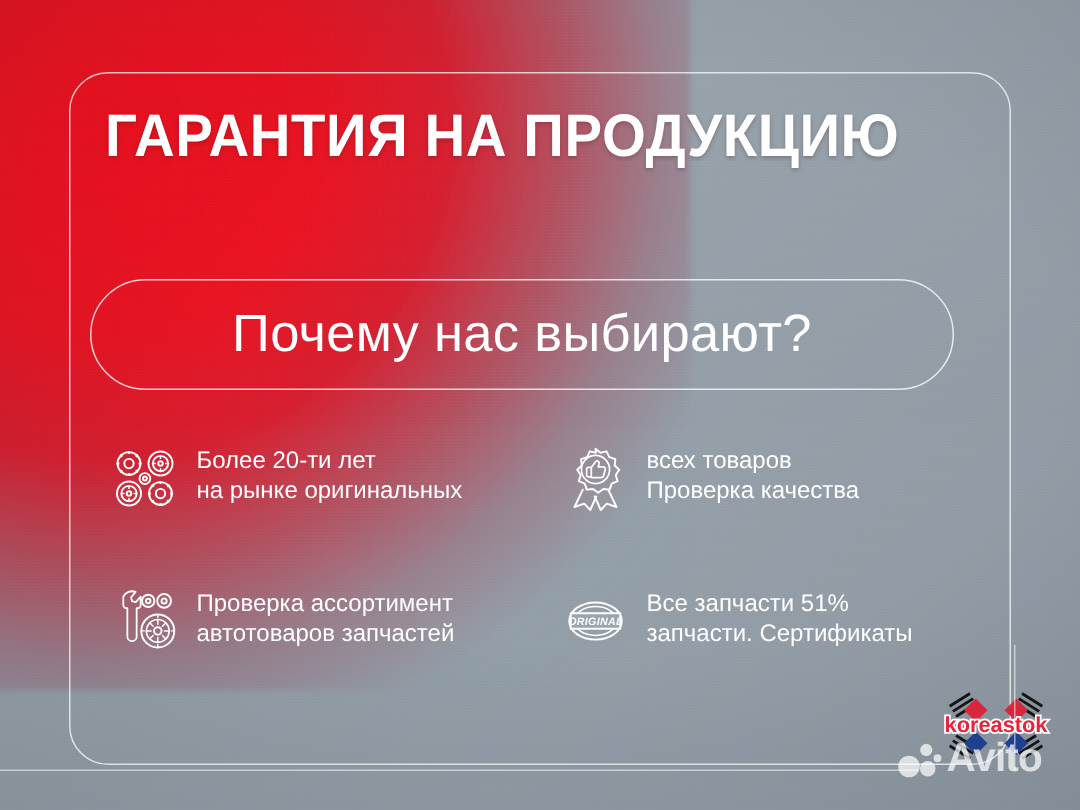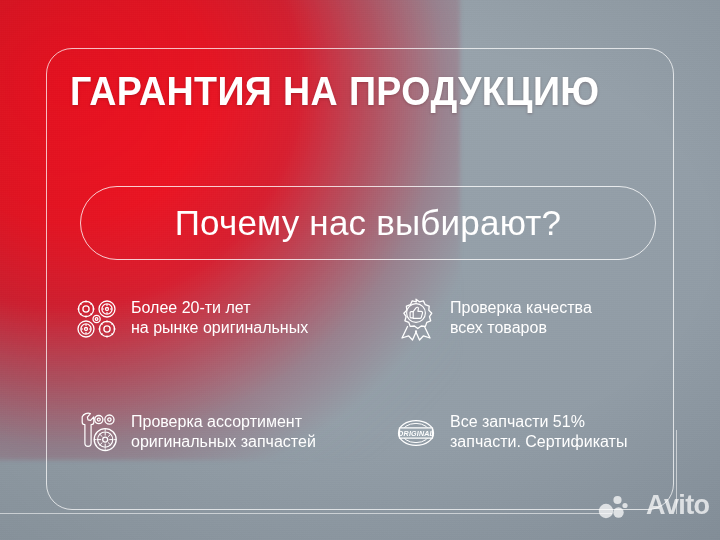--- a/index.html
+++ b/index.html
@@ -73,21 +73,21 @@
     line-height: 1.05;
     transform: scaleX(.94);
     transform-origin: left center;
     white-space: nowrap;
     text-shadow: 0 1px 3px rgba(60,20,25,.28);
   }
 
   
   .pill {
     position: absolute;
-    left: 80px;
+    left: 60px;
     top: 186px;
     width: 576px;
     height: 74px;
     border: 1.4px solid rgba(255,255,255,.78);
     border-radius: 38px;
     box-sizing: border-box;
     display: flex;
     align-items: center;
     justify-content: center;
   }
@@ -103,21 +103,20 @@
   .features {
     position: absolute;
     left: 74px;
     top: 295px;
     width: 580px;
     display: grid;
     grid-template-columns: 300px 280px;
     grid-template-rows: 95px 70px;
     column-gap: 0;
     row-gap: 0;
-    gap: 19px;
   }
   .feature {
     display: flex;
     align-items: flex-start;
     gap: 11px;
   }
   .feature .ico {
     flex: 0 0 auto;
     width: 46px;
     height: 46px;
@@ -146,21 +145,21 @@
   }
   .logo svg { display: block; }
 
   
   .avito {
     position: absolute;
     left: 598px;
     top: 492px;
     display: flex;
     align-items: center;
-    gap: 18px;
+    gap: 3px;
     opacity: .82;
   }
   .avito .dots { width: 30px; height: 26px; }
   .avito .wordmark {
     color: rgba(255,255,255,.88);
     font-size: 27px;
     font-weight: 700;
     letter-spacing: -.6px;
     line-height: 1;
   }
@@ -245,22 +244,22 @@
         <svg viewBox="0 0 46 46" fill="none" stroke="#ffffff" stroke-width="1.3" stroke-linejoin="round" stroke-linecap="round">
           <path d="M14.5 30.5 L9 42 l6.5-2.2 L19.5 44 l4-9"></path>
           <path d="M31.5 30.5 L37 42 l-6.5-2.2 L26.5 44 l-4-9"></path>
           <path d="M23 3.2 l3.3 2.6 4.1-.9 1.8 3.8 4 1.4-.4 4.2 3 2.9-2.3 3.5 1.2 4.1-3.9 1.6-1.4 4-4.2-.4-3.4 2.5-3.4-2.5-4.2.4-1.4-4-3.9-1.6 1.2-4.1-2.3-3.5 3-2.9-.4-4.2 4-1.4 1.8-3.8 4.1.9z"></path>
           <circle cx="23" cy="17" r="9.4" stroke-width="1.15"></circle>
           <path d="M20.2 21.9v-6.3h-2.1a1 1 0 0 0-1 1v4.3a1 1 0 0 0 1 1z" stroke-width="1.15"></path>
           <path d="M20.2 15.6 23 11.8c.9-1.1 2.6-.5 2.4.9l-.5 2.6h3.2c1 0 1.7.9 1.4 1.8l-1.2 4.2c-.2.7-.8 1.1-1.5 1.1h-6.6" stroke-width="1.15"></path>
         </svg>
       </span>
       <div class="lines">
+        <div>всех товаров</div>
         <div>Проверка качества</div>
-        <div>всех товаров</div>
       </div>
     </div>
 
     <div class="feature">
       <span class="ico">
         <svg viewBox="0 0 46 46" fill="none" stroke="#ffffff" stroke-width="1.3" stroke-linejoin="round" stroke-linecap="round">
           <path d="M8.2 6.8 v5.4 a2.3 2.3 0 0 0 2.3 2.3 h.4 v18.8 a3.1 3.1 0 0 0 6.2 0 V14.5 h.4 a2.3 2.3 0 0 0 2.3-2.3 V6.8 l-3.2 3.6-2.6-.6-.6-2.6 3-3.6 a6.6 6.6 0 0 0-8.2 3.2z" stroke-width="1.2"></path>
           <circle cx="24.8" cy="9.6" r="4.1"></circle>
           <circle cx="24.8" cy="9.6" r="1.5"></circle>
           <circle cx="35.4" cy="9.6" r="4.6"></circle>
@@ -272,41 +271,64 @@
             <path d="M31.2 22v3.2M31.2 34v3.2M23.6 29.6h3.2M35.6 29.6h3.2"></path>
             <path d="M25.8 24.2l2.3 2.3M34.3 32.7l2.3 2.3M36.6 24.2l-2.3 2.3M28.1 32.7l-2.3 2.3"></path>
           </g>
           <g stroke-width="0.9">
             <path d="M31.2 18.6v2M31.2 38.6v2M20.2 29.6h2M40.2 29.6h2"></path>
           </g>
         </svg>
       </span>
       <div class="lines">
         <div>Проверка ассортимент</div>
-        <div>оригинальных запчастей</div>
+        <div>автотоваров запчастей</div>
       </div>
     </div>
 
     <div class="feature">
       <span class="ico">
         <svg viewBox="0 0 46 46" fill="none" stroke="#ffffff" stroke-width="1.3" stroke-linejoin="round" stroke-linecap="round">
           <ellipse cx="23" cy="23" rx="17.5" ry="12.4"></ellipse>
           <ellipse cx="23" cy="23" rx="14.2" ry="9.6" stroke-width="1"></ellipse>
           <rect x="6.5" y="17.8" width="33" height="10.4" fill="#9aa6af" stroke="#ffffff" stroke-width="1.3"></rect>
           <text x="23" y="25.6" font-family="'Liberation Sans', sans-serif" font-size="7.1" font-weight="700" letter-spacing="0.2" fill="#ffffff" stroke="none" text-anchor="middle">ORIGINAL</text>
         </svg>
       </span>
       <div class="lines">
         <div>Все запчасти 51%</div>
         <div>запчасти. Сертификаты</div>
       </div>
     </div>
 
   </div>
 
+  <div class="logo">
+    <svg viewBox="0 0 84 52" width="84" height="52">
+      <g stroke="#141414" stroke-width="1.9" stroke-linecap="butt">
+        <g transform="rotate(-32 20 12)">
+          <path d="M12 8h16M12 12h16M12 16h16"></path>
+        </g>
+        <g transform="rotate(32 64 12)">
+          <path d="M56 8h16M56 12h16M56 16h16"></path>
+        </g>
+        <g transform="rotate(32 20 40)">
+          <path d="M12 36h16M12 40h16M12 44h16"></path>
+        </g>
+        <g transform="rotate(-32 64 40)">
+          <path d="M56 36h16M56 40h16M56 44h16"></path>
+        </g>
+      </g>
+      <rect x="23" y="10" width="11" height="11" transform="rotate(45 28.5 15.5)" fill="#d8263c"></rect>
+      <rect x="50" y="10" width="11" height="11" transform="rotate(45 55.5 15.5)" fill="#d8263c"></rect>
+      <rect x="23" y="32" width="11" height="11" transform="rotate(45 28.5 37.5)" fill="#1f3f8f"></rect>
+      <rect x="50" y="32" width="11" height="11" transform="rotate(45 55.5 37.5)" fill="#1f3f8f"></rect>
+      <text x="42" y="30" font-family="'Liberation Sans', sans-serif" font-size="14.5" font-weight="700" fill="#e8243c" text-anchor="middle" stroke="#ffffff" stroke-width="2.4" paint-order="stroke">koreastok</text>
+    </svg>
+  </div>
 
   <div class="wm-line-v"></div>
   <div class="wm-line-h"></div>
   <div class="avito">
     <span class="dots">
       <svg viewBox="0 0 30 26" width="30" height="26">
         <circle cx="8" cy="18" r="7.2" fill="rgba(255,255,255,.88)"></circle>
         <circle cx="20.5" cy="19.5" r="5.2" fill="rgba(255,255,255,.88)"></circle>
         <circle cx="19.5" cy="7" r="4.1" fill="rgba(255,255,255,.88)"></circle>
         <circle cx="27" cy="12.5" r="2.6" fill="rgba(255,255,255,.88)"></circle>

